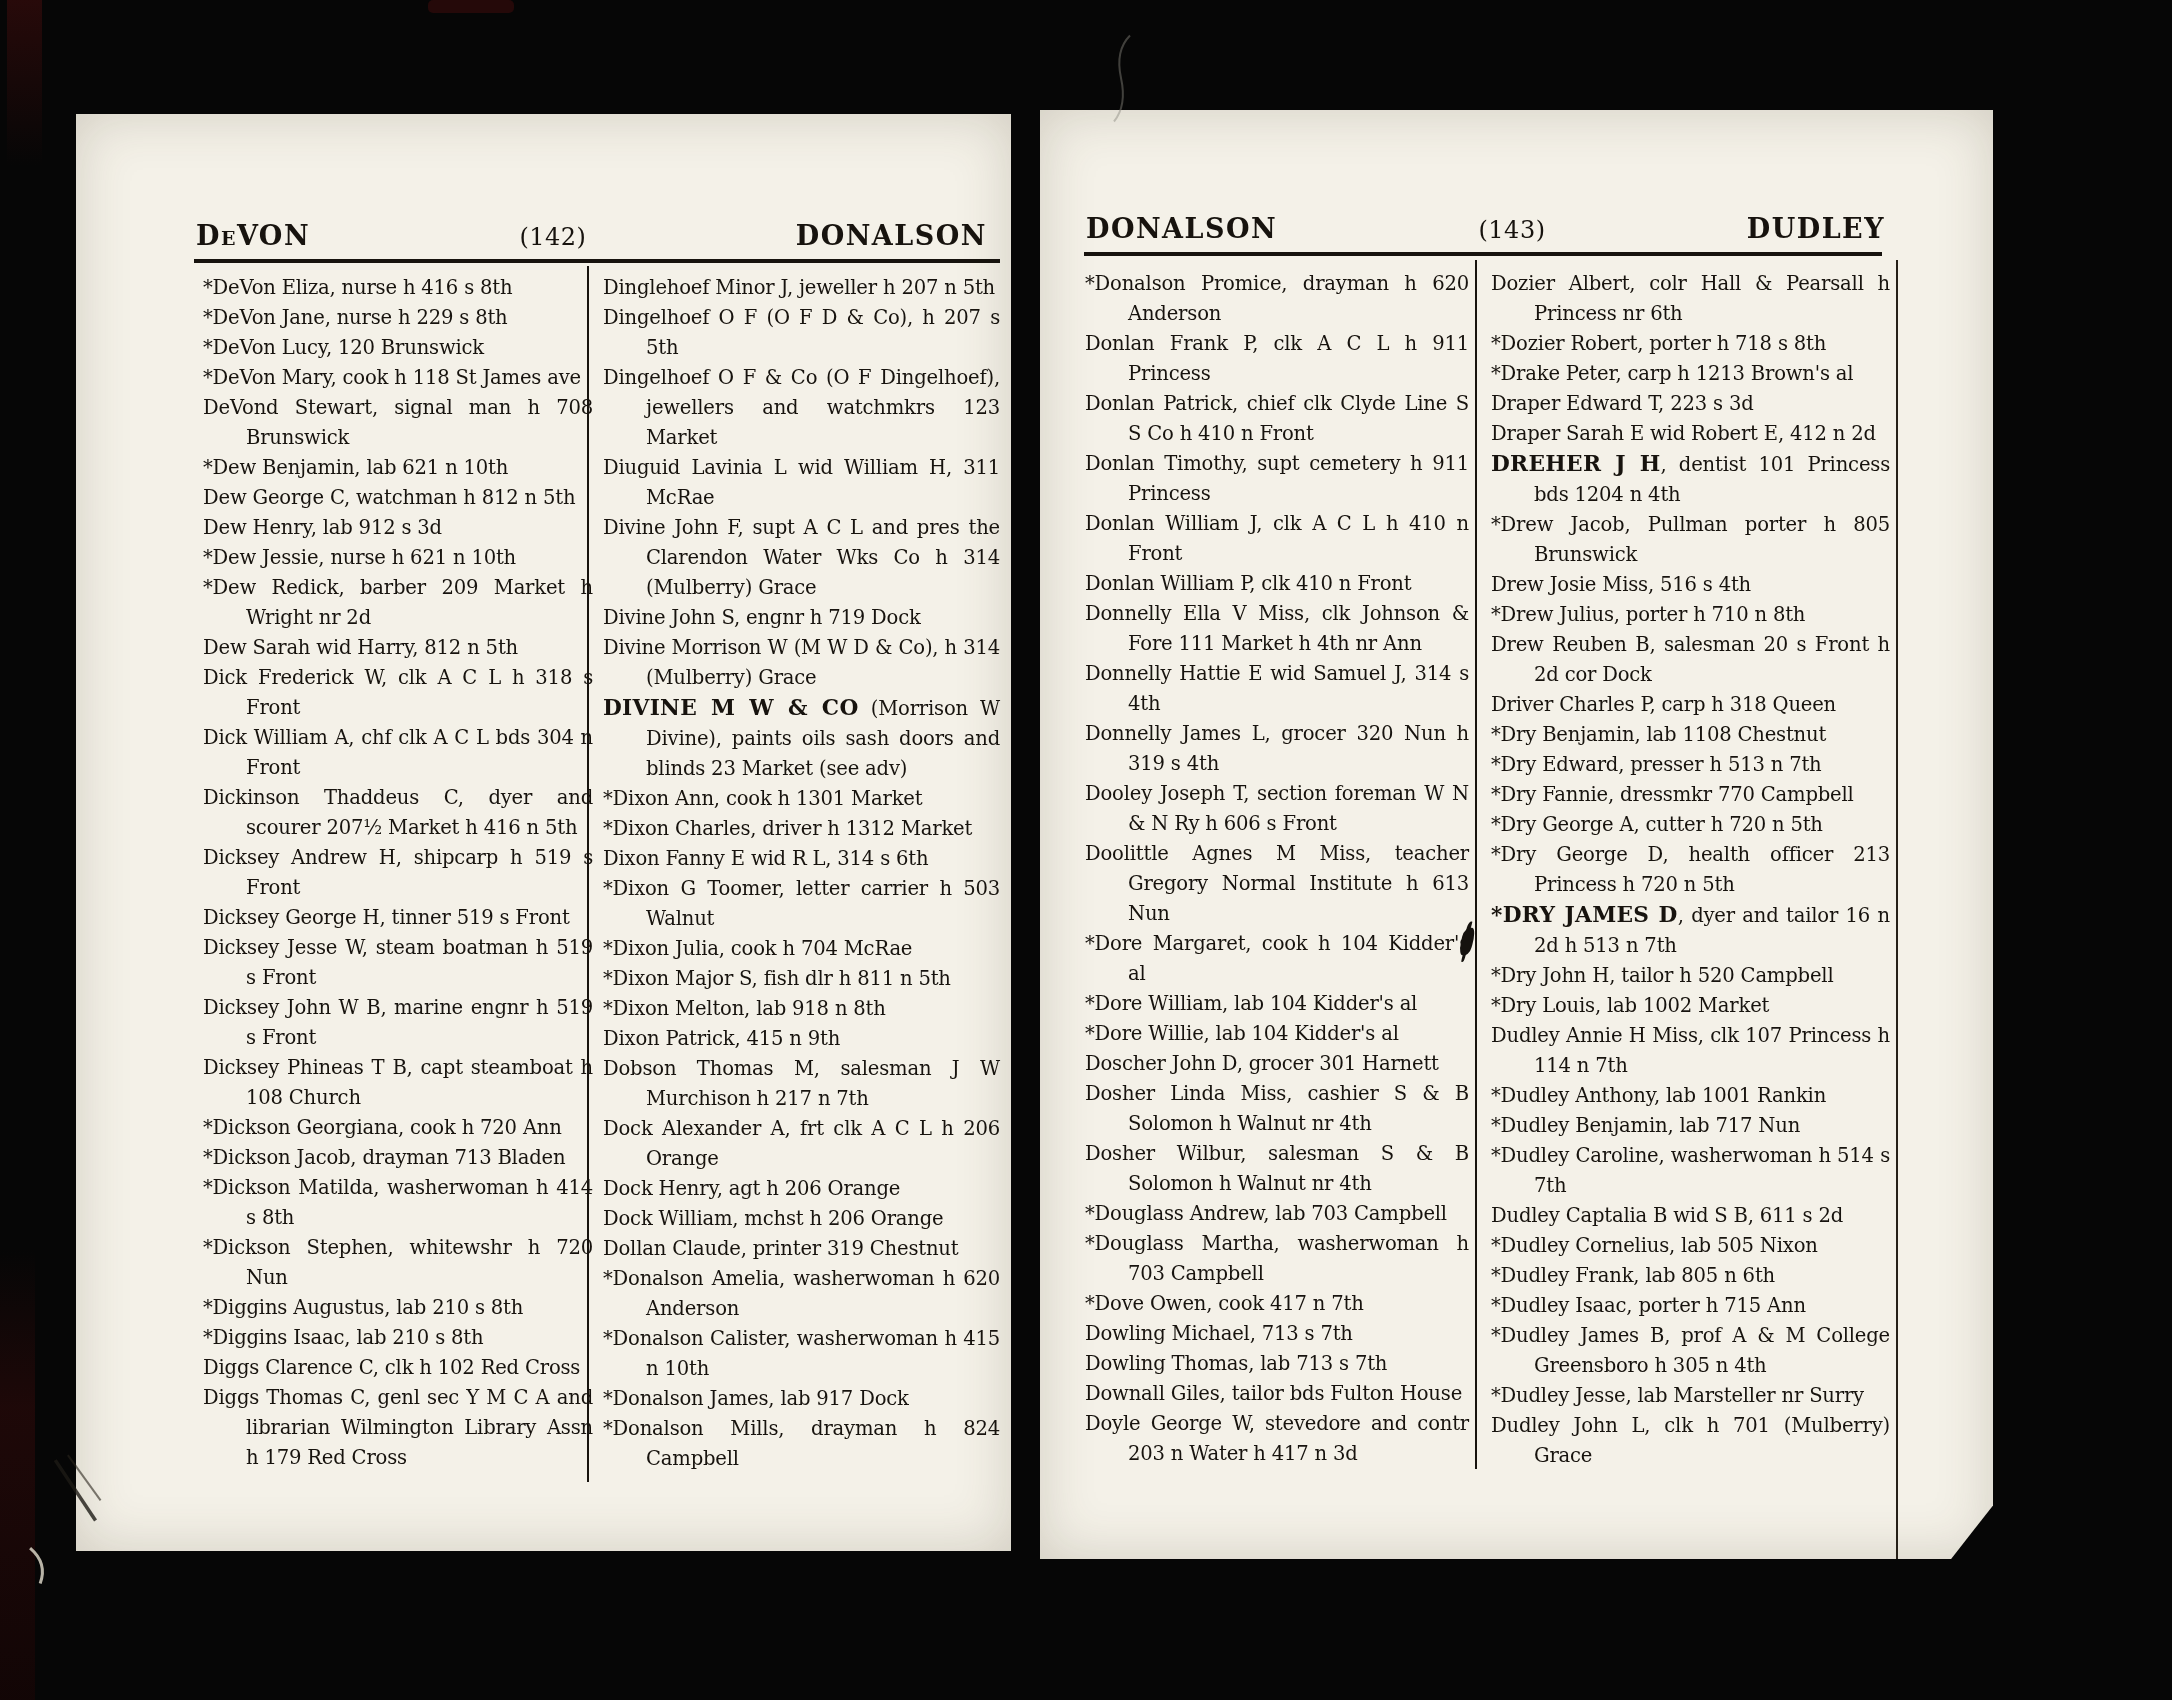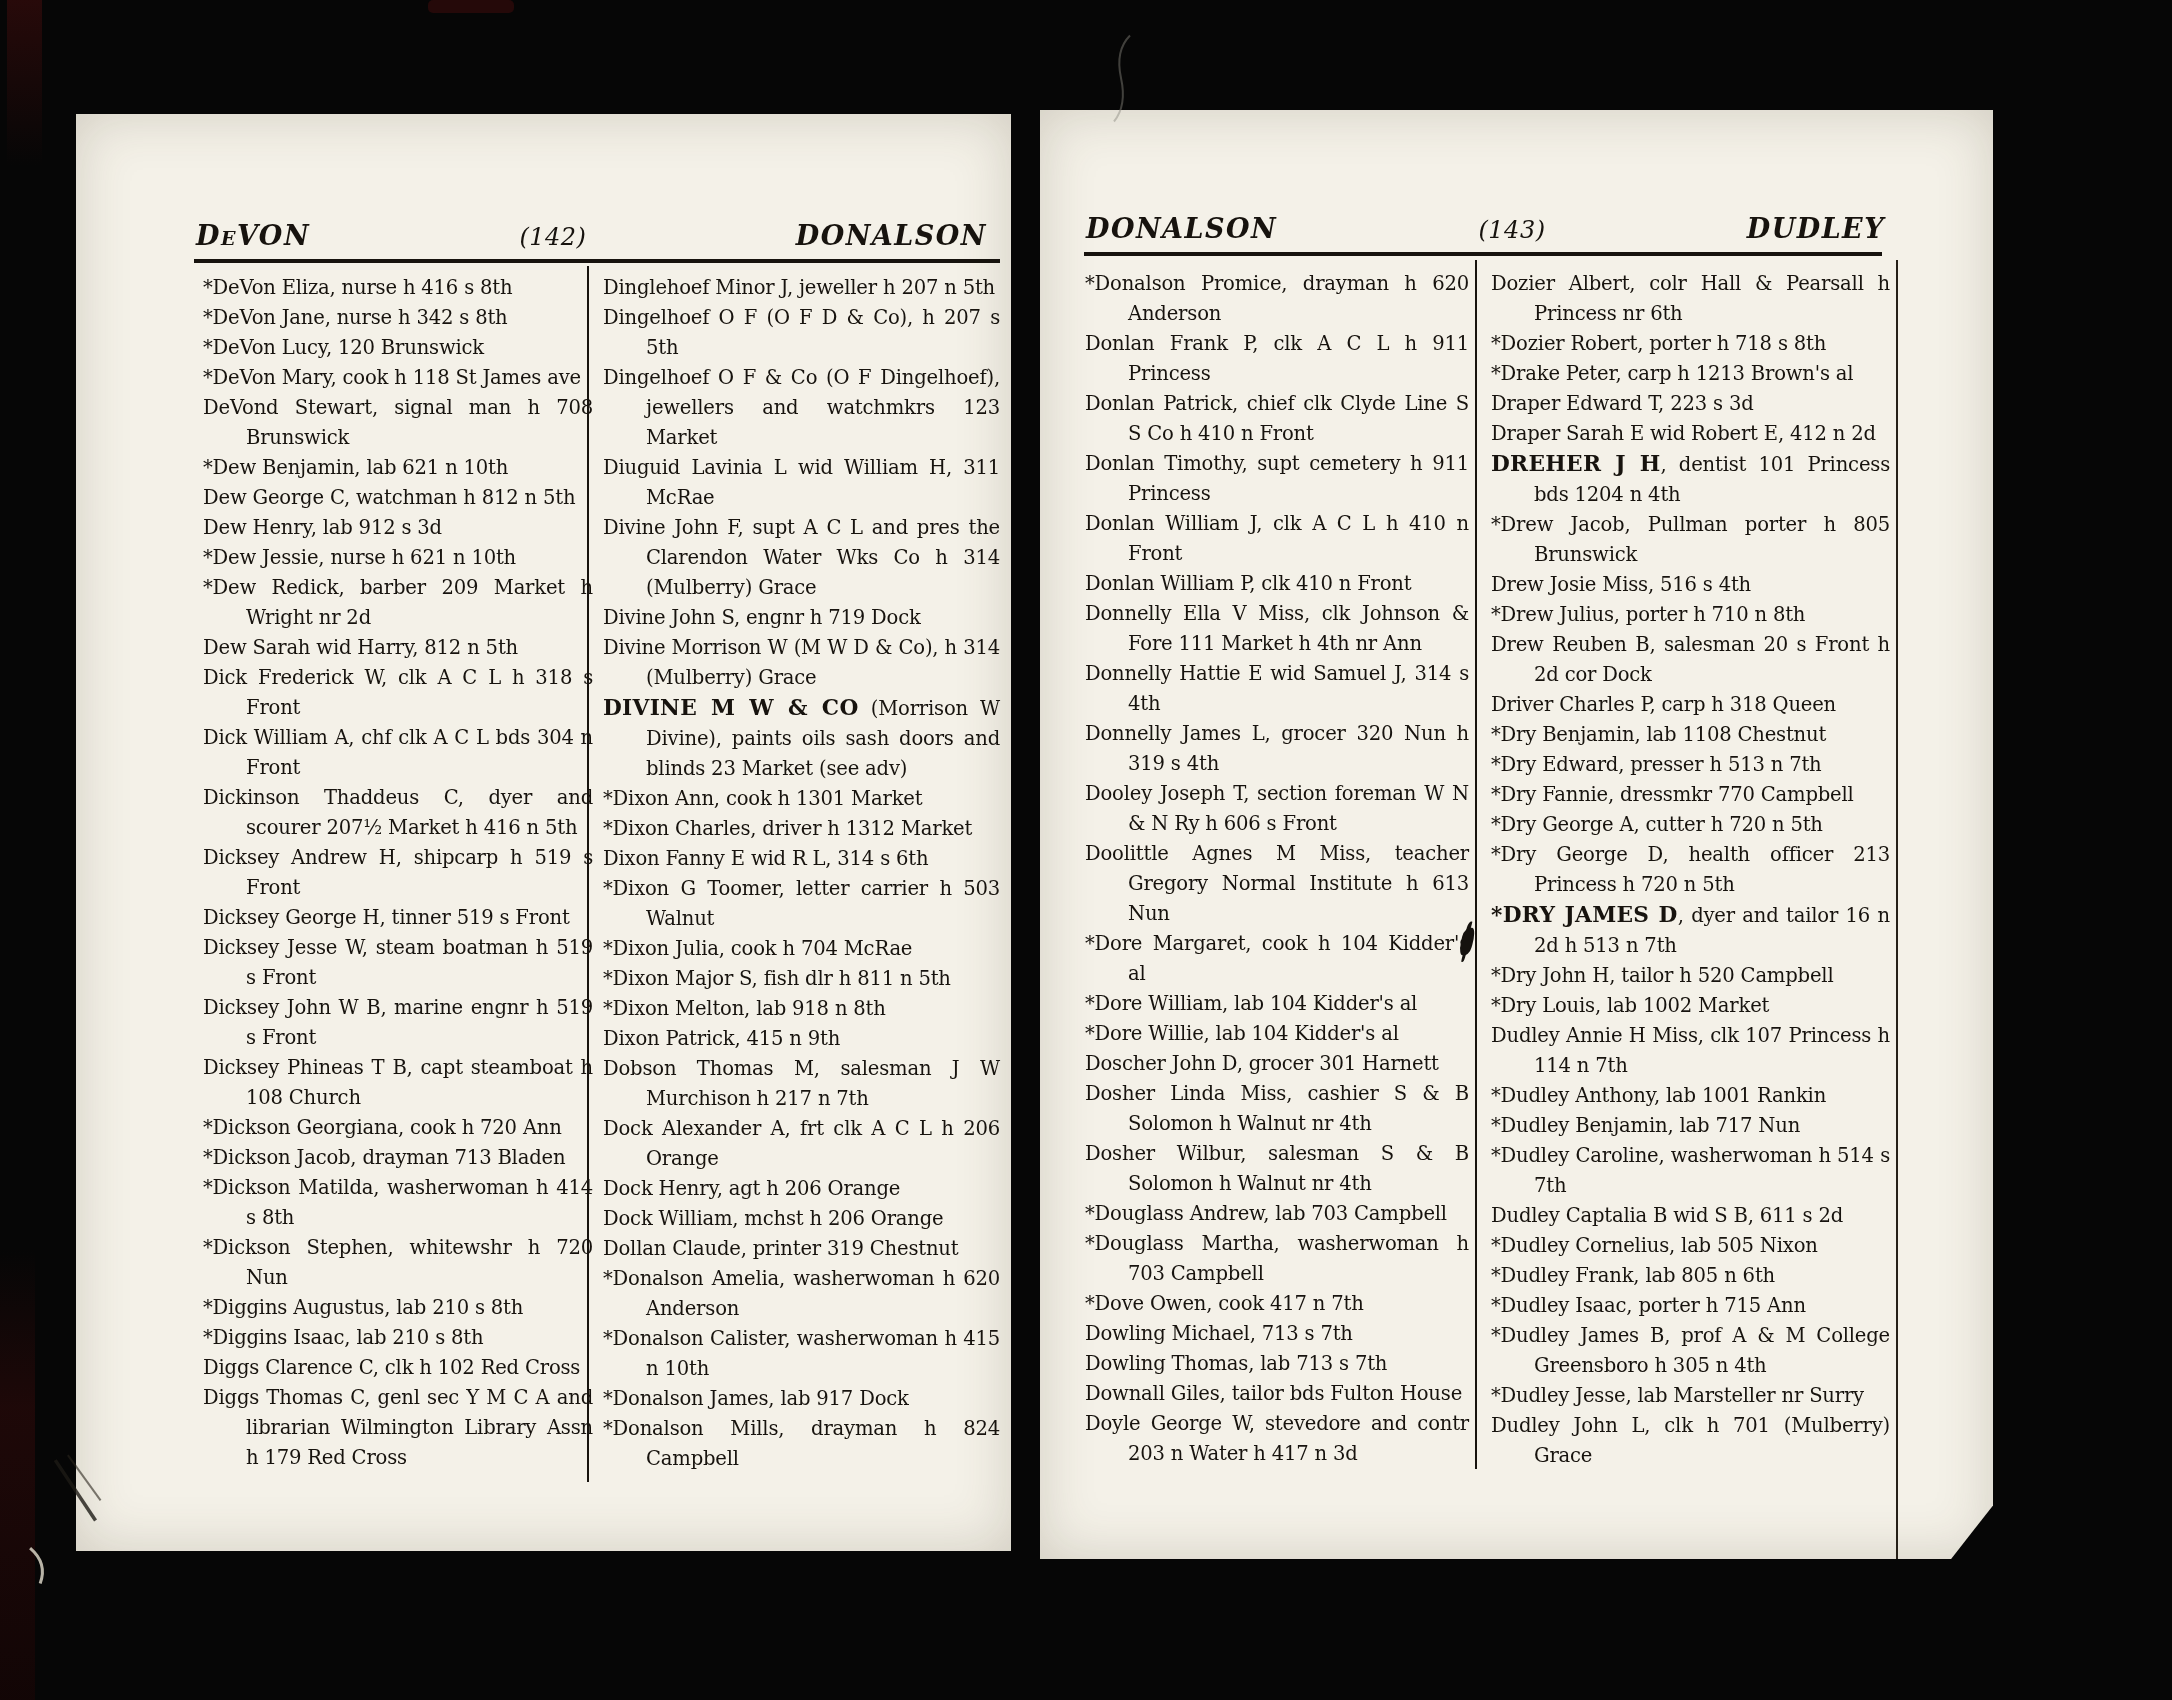--- a/index.html
+++ b/index.html
@@ -6,21 +6,21 @@
   .scan{position:relative;width:2172px;height:1701px;overflow:hidden;
         background:var(--background,#060606);
         font-family:"DejaVu Serif","Liberation Serif",serif;}
   .streak{position:absolute;pointer-events:none;}
   .page{position:absolute;background:var(--paper,#f4f1e8);color:var(--ink,#17130e);
         box-shadow:inset 0 0 55px rgba(70,58,34,.20);}
   .page-left{left:76px;top:114px;width:935px;height:1437px;}
   .page-right{left:1040px;top:110px;width:953px;height:1449px;
         clip-path:polygon(0 0,100% 0,100% 96.3%,95.6% 100%,0 100%);}
   .pg-header{position:absolute;display:flex;justify-content:space-between;align-items:baseline;
-        font-size:27px;font-weight:bold;letter-spacing:1.5px;font-variant:small-caps;white-space:nowrap;font-style:italic;}
+        font-size:27px;font-weight:bold;letter-spacing:1.5px;font-variant:small-caps;white-space:nowrap;}
   .page-left  .pg-header{left:120px;top:106px;width:791px;}
   .page-right .pg-header{left:46px; top:103px;width:799px;}
   .pg-header .pgnum{font-size:24px;font-weight:normal;letter-spacing:0.5px;}
   .rule{position:absolute;height:3.5px;background:var(--ink,#17130e);}
   .page-left  .rule{left:118px;top:145px;width:806px;}
   .page-right .rule{left:44px; top:142px;width:798px;}
   .col-divider{position:absolute;width:2px;background:var(--ink,#17130e);}
   .page-left  .col-divider{left:511px;top:152px;height:1216px;}
   .page-right .col-divider{left:435px; top:150px;height:1209px;}
   .edge-rule{position:absolute;width:1.5px;background:#262018;}
@@ -50,21 +50,21 @@
   <div class="page page-left">
     <div class="pg-header">
       <span>DeVON</span>
       <span class="pgnum">(142)</span>
       <span>DONALSON</span>
     </div>
     <div class="rule"></div>
     <div class="col-divider"></div>
     <div class="col col1">
         <div class="entry">*DeVon Eliza, nurse h 416 s 8th</div>
-        <div class="entry">*DeVon Jane, nurse h 342 s 8th</div>
+        <div class="entry">*DeVon Jane, nurse h 229 s 8th</div>
         <div class="entry">*DeVon Lucy, 120 Brunswick</div>
         <div class="entry">*DeVon Mary, cook h 118 St James ave</div>
         <div class="entry">DeVond Stewart, signal man h 708 Brunswick</div>
         <div class="entry">*Dew Benjamin, lab 621 n 10th</div>
         <div class="entry">Dew George C, watchman h 812 n 5th</div>
         <div class="entry">Dew Henry, lab 912 s 3d</div>
         <div class="entry">*Dew Jessie, nurse h 621 n 10th</div>
         <div class="entry">*Dew Redick, barber 209 Market h Wright nr 2d</div>
         <div class="entry">Dew Sarah wid Harry, 812 n 5th</div>
         <div class="entry">Dick Frederick W, clk A C L h 318 s Front</div>

